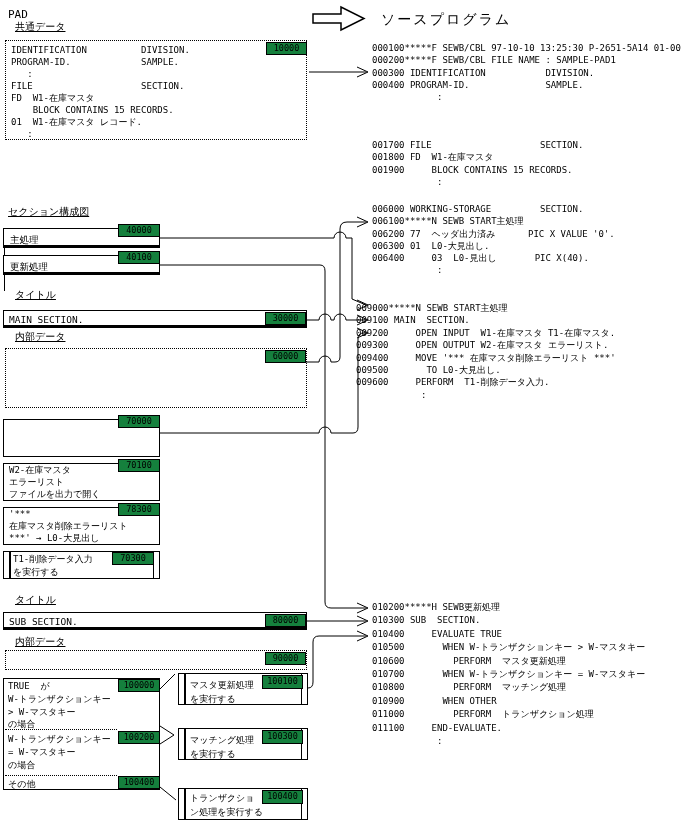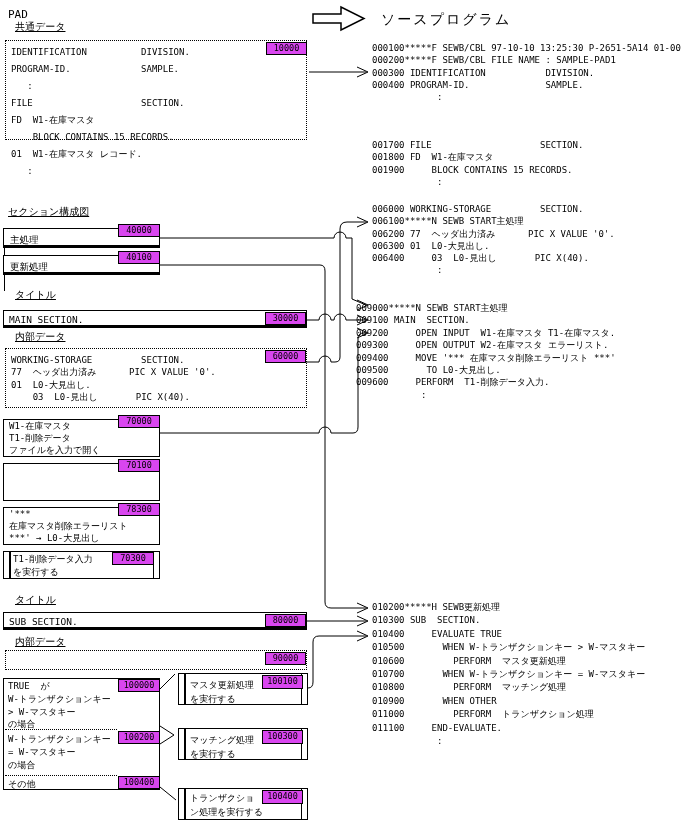--- a/index.html
+++ b/index.html
@@ -1,27 +1,27 @@
 <!DOCTYPE html>
 <html><head>
 <meta charset="utf-8">
 <style>
   html,body{margin:0;padding:0;background:#fff;}
   #screen{position:relative;width:685px;height:821px;background:#fff;overflow:hidden;
           font-family:"DejaVu Sans Mono",monospace;color:#000;border-radius:6px;}
   .abs{position:absolute;}
   svg{position:absolute;left:0;top:0;z-index:0;}
   .code{font:9px/12.4px "DejaVu Sans Mono",monospace;white-space:pre;z-index:2;}
-  .lh119{line-height:17px}.lh123{line-height:12.3px}.lh122{line-height:12.2px}
+  .lh119{line-height:12px}.lh123{line-height:12.3px}.lh122{line-height:12.2px}
   .lh128{line-height:12.8px}.lh13{line-height:13px}.lh134{line-height:13.4px}.lh135{line-height:13.5px}
   .jplabel{font:10px/12px "DejaVu Sans Mono",monospace;white-space:pre;z-index:2;text-decoration:underline;}
   .box{border:1.5px solid #000;background:#fff;box-sizing:border-box;z-index:1;}
   .bbot{border-bottom-width:3px;}
   .dotbox{border:1px dotted #000;box-sizing:border-box;z-index:1;background:transparent;}
-  .numlabel{border:1px solid #000;background:#d946ef;font:8.5px/11px "DejaVu Sans Mono",monospace;
+  .numlabel{border:1px solid #000;background:#15803d;font:8.5px/11px "DejaVu Sans Mono",monospace;
             text-align:center;box-sizing:border-box;z-index:3;white-space:pre;}
   .boxtext{font:9.5px/12px "DejaVu Sans Mono",monospace;white-space:pre;z-index:2;}
   .callbar{position:absolute;top:0;bottom:0;width:1.5px;background:#000;z-index:2;}
   .dotsep{border-top:1px dotted #000;height:0;z-index:2;}
   .srchead{font:14px/16px "DejaVu Sans Mono",monospace;letter-spacing:2px;z-index:2;white-space:pre;text-align:right;}
   .padhead{font:11px/13px "DejaVu Sans Mono",monospace;z-index:2;white-space:pre;}
 </style>
 </head>
 <body>
 
@@ -89,33 +89,29 @@
   <div class="abs boxtext" style="left:10px;top:261px">更新処理</div>
 
   <div class="abs jplabel" style="left:15px;top:289px">タイトル</div>
   <div class="abs box bbot" style="left:3px;top:310px;width:304px;height:18px"></div>
   <div class="abs boxtext" style="left:9px;top:314px">MAIN SECTION.</div>
   <div class="abs numlabel" style="left:265px;top:312px;width:41px;height:13px">30000</div>
 
   <div class="abs jplabel" style="left:15px;top:331px">内部データ</div>
   <div class="abs dotbox" style="left:5px;top:348px;width:302px;height:60px"></div>
   <div class="abs numlabel" style="left:265px;top:350px;width:41px;height:13px">60000</div>
-  <div class="abs code lh123" style="left:11px;top:354px">WORKING-STORAGE         SECTION.
-77  ヘッダ出力済み      PIC X VALUE '0'.
-01  L0-大見出し.
-    03  L0-見出し       PIC X(40).</div>
 
   <div class="abs box" style="left:3px;top:419px;width:157px;height:38px"></div>
   <div class="abs numlabel" style="left:118px;top:415px;width:42px;height:13px">70000</div>
-  <div class="abs code lh122" style="left:9px;top:420px">W1-在庫マスタ
-T1-削除データ
-ファイルを入力で開く</div>
 
   <div class="abs box" style="left:3px;top:463px;width:157px;height:38px"></div>
   <div class="abs numlabel" style="left:118px;top:459px;width:42px;height:13px">70100</div>
+  <div class="abs code lh122" style="left:9px;top:464px">W2-在庫マスタ
+エラーリスト
+ファイルを出力で開く</div>
 
   <div class="abs box" style="left:3px;top:507px;width:157px;height:38px"></div>
   <div class="abs numlabel" style="left:118px;top:503px;width:42px;height:13px">78300</div>
   <div class="abs code lh122" style="left:9px;top:508px">'***
 在庫マスタ削除エラーリスト
 ***' → L0-大見出し</div>
 
   <div class="abs box" style="left:3px;top:551px;width:157px;height:28px">
     <span class="callbar" style="left:5px"></span>
     <span class="callbar" style="right:5px"></span>

